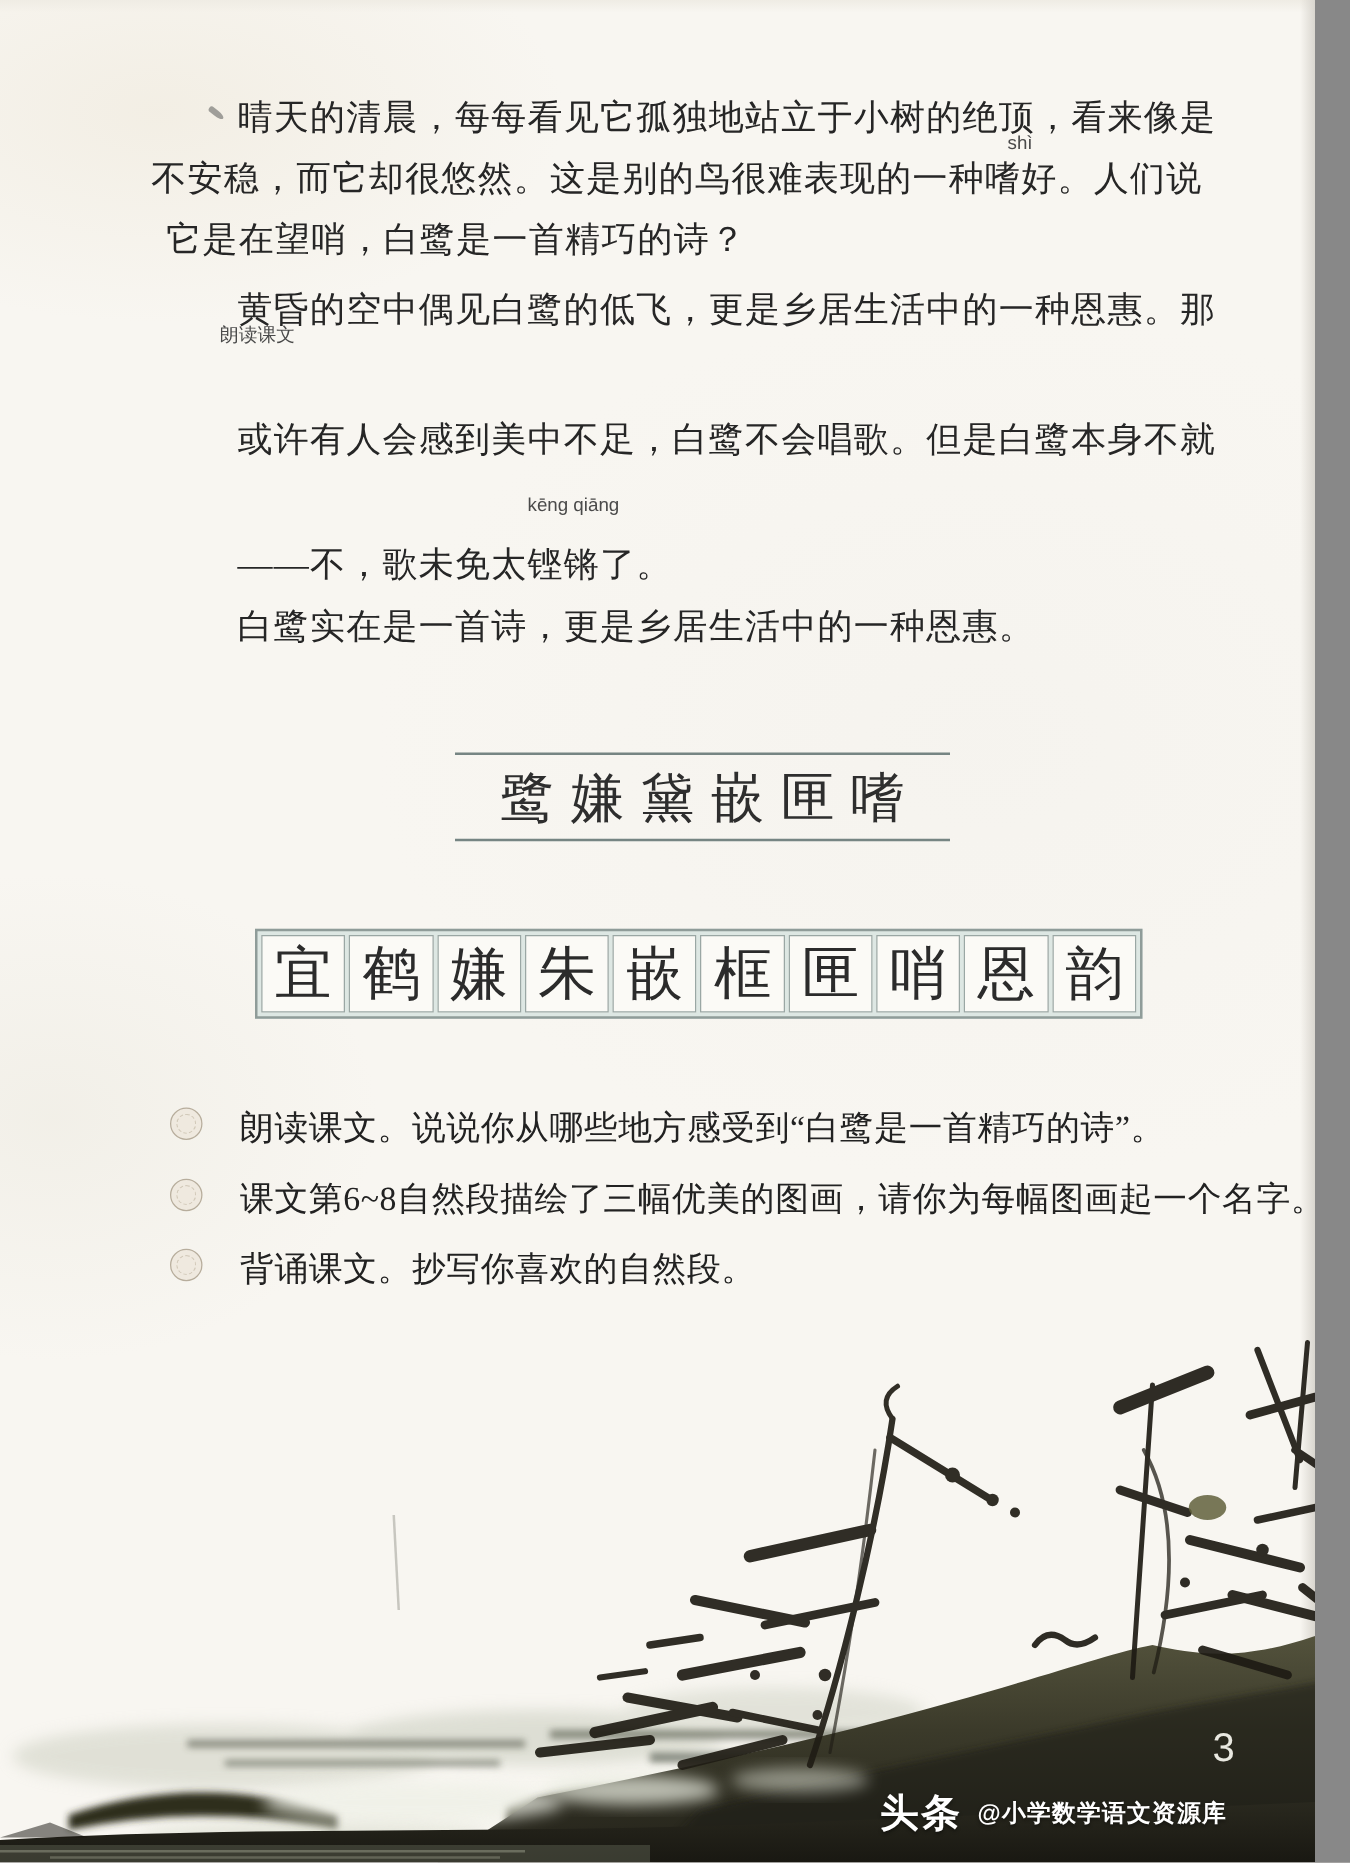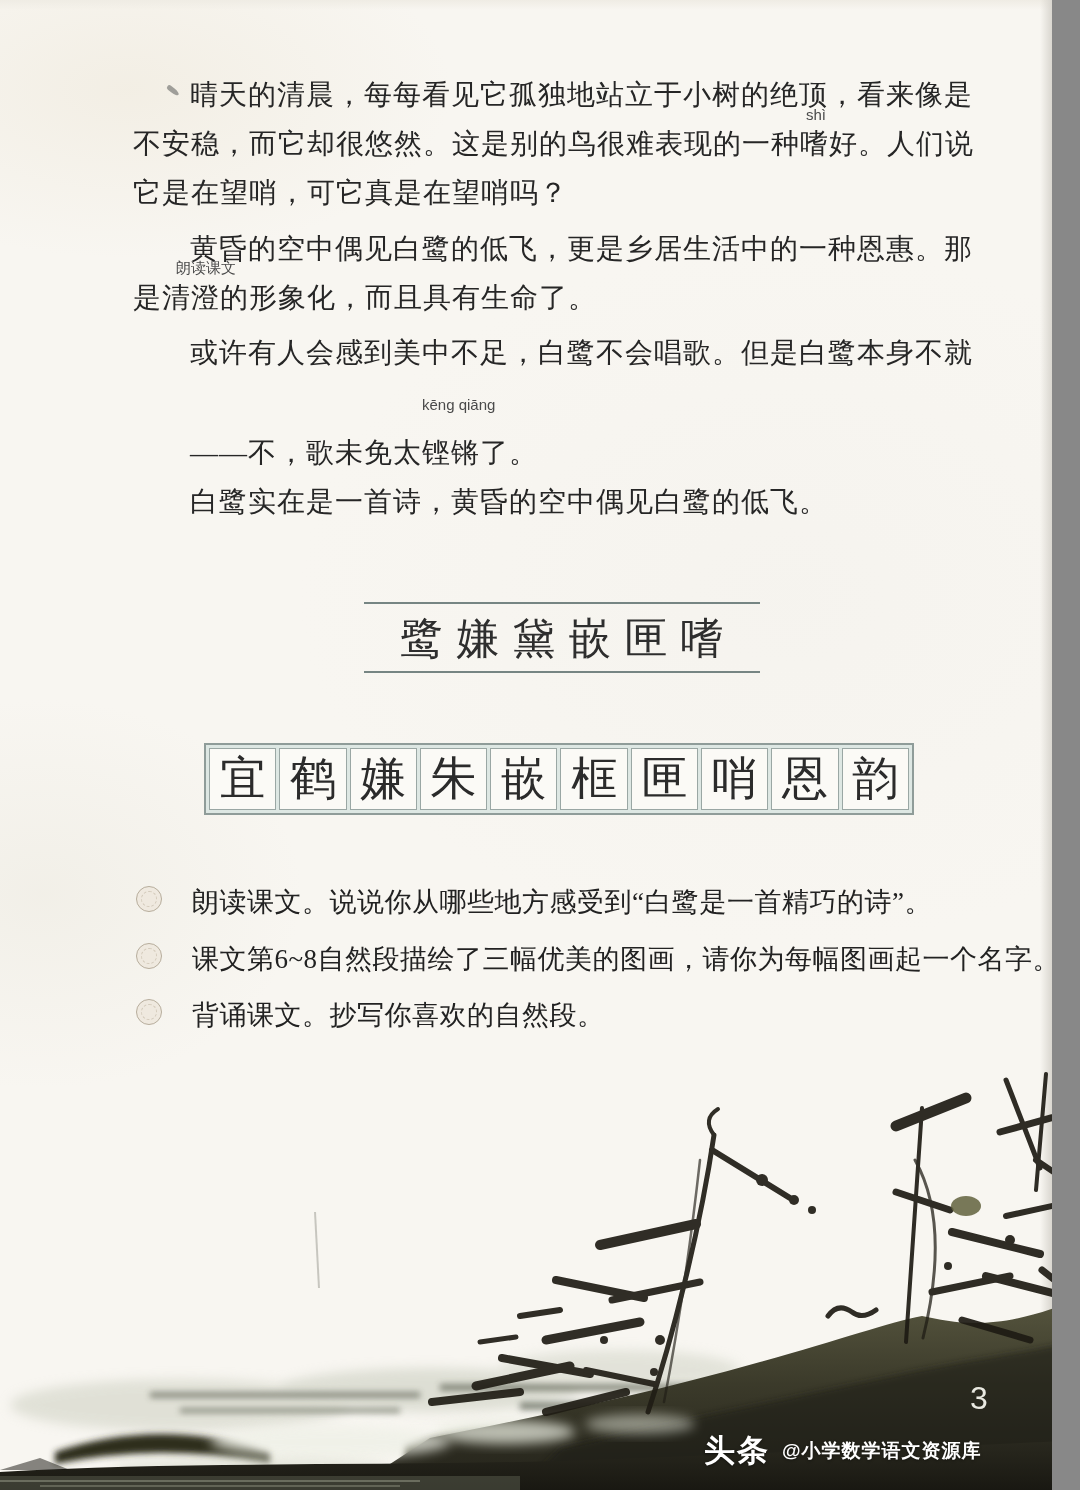--- a/index.html
+++ b/index.html
@@ -50,27 +50,26 @@
 </head>
 <body>
 
 <div class="page">
   <div class="edge-top"></div>
   <div class="edge-right"></div>
 
   <div class="stray"></div>
 
   <div class="tline" style="left:190px;top:78px">晴天的清晨，每每看见它孤独地站立于小树的绝顶，看来像是</div>
-  <div class="tline" style="left:133px;top:127px">不安稳，而它却很悠然。这是别的鸟很难表现的一种嗜好。人们说</div>
-  <div class="tline" style="left:133px;top:176px">它是在望哨，可它真是在望哨吗？</div>
+  <div class="tline" style="left:121px;top:127px">不安稳，而它却很悠然。这是别的鸟很难表现的一种嗜好。人们说</div>
+  <div class="tline" style="left:133px;top:176px">它是在望哨，白鹭是一首精巧的诗？</div>
   <div class="tline" style="left:190px;top:232px">黄昏的空中偶见白鹭的低飞，更是乡居生活中的一种恩惠。那</div>
-  <div class="tline" style="left:133px;top:281px">是清澄的形象化，而且具有生命了。</div>
   <div class="tline" style="left:190px;top:336px">或许有人会感到美中不足，白鹭不会唱歌。但是白鹭本身不就</div>
   <div class="tline" style="left:190px;top:436px">——不，歌未免太铿锵了。</div>
-  <div class="tline" style="left:190px;top:485px">白鹭实在是一首诗，黄昏的空中偶见白鹭的低飞。</div>
+  <div class="tline" style="left:190px;top:485px">白鹭实在是一首诗，更是乡居生活中的一种恩惠。</div>
 
   <span class="pinyin" style="left:806px;top:106px">shì</span>
   <span class="pinyin" style="left:176px;top:259px">朗读课文</span>
   <span class="pinyin" style="left:422px;top:396px">kēng qiāng</span>
 
   <div class="divider" style="top:602px"></div>
   <div class="recog-row">
     <span>鹭</span>
     <span>嫌</span>
     <span>黛</span>

